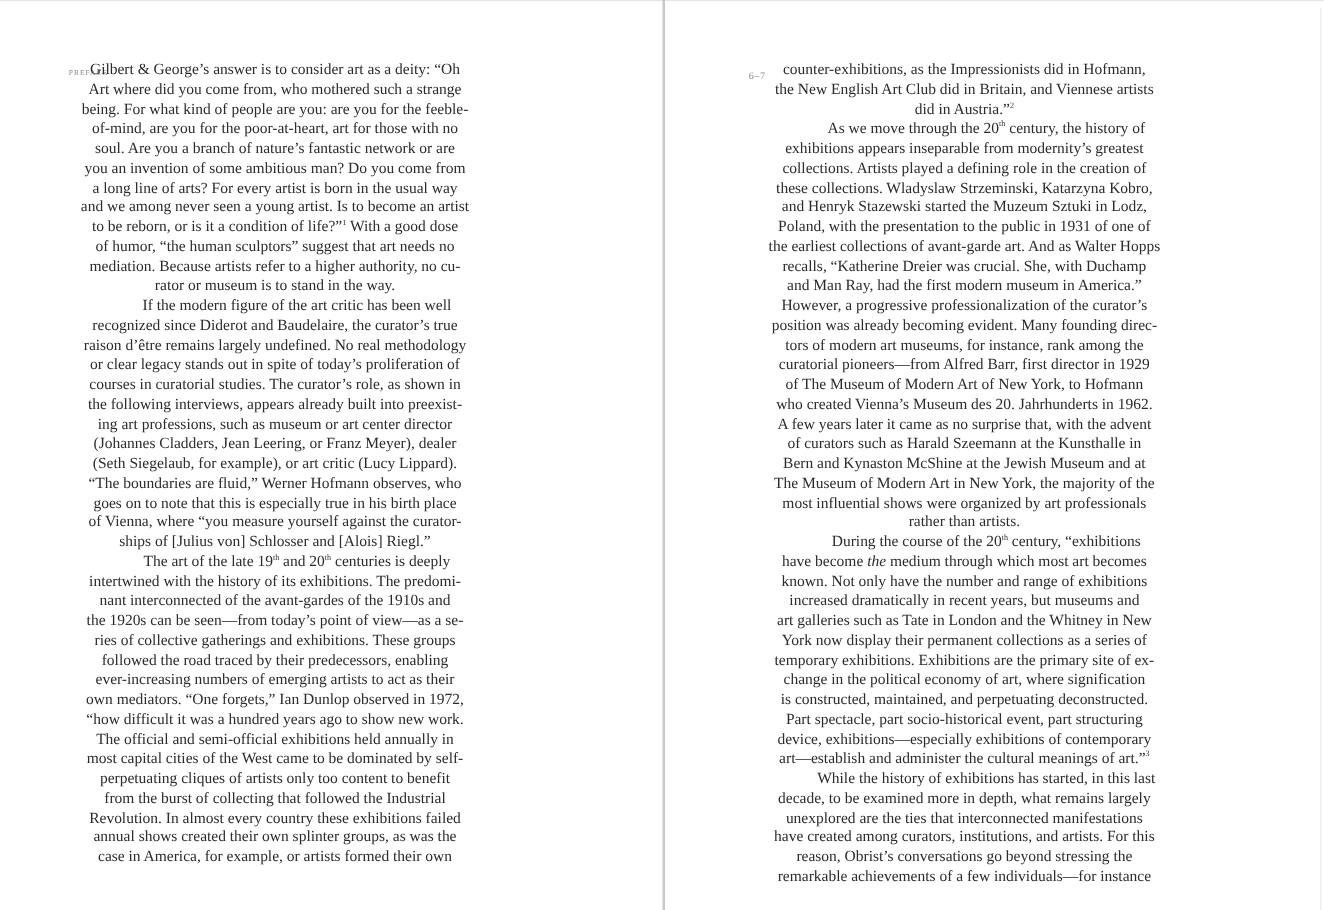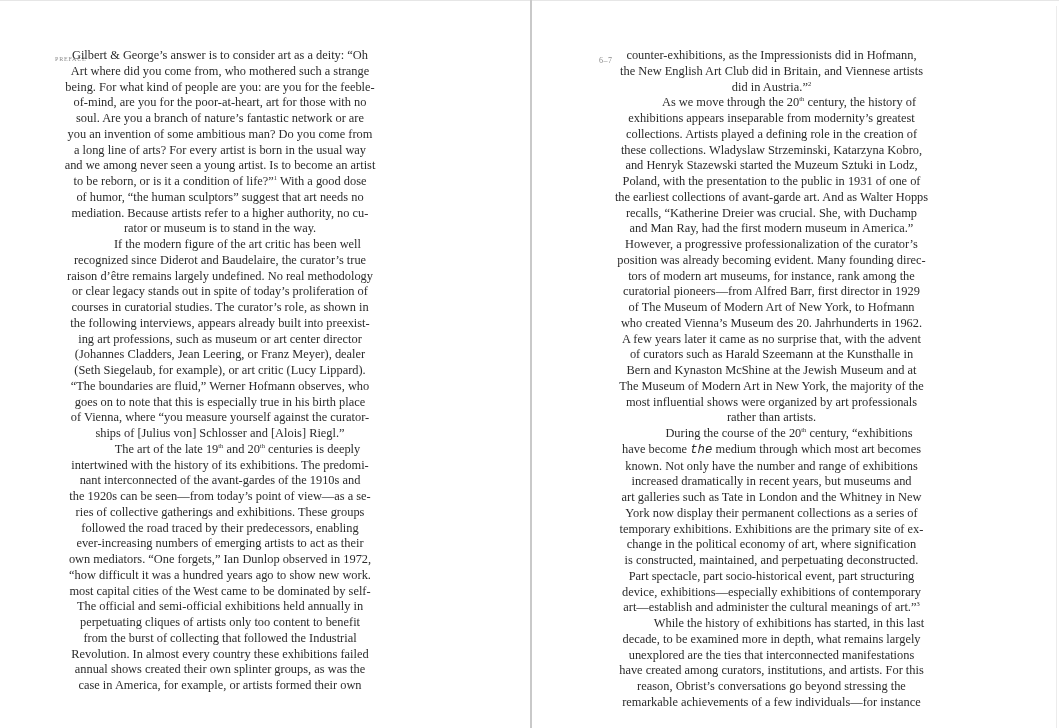--- a/index.html
+++ b/index.html
@@ -22,21 +22,21 @@
   .body-text {
     position: absolute; top: 48px;
     font-family: "Liberation Serif", serif; font-size: 12.4px; line-height: 15.75px;
     color: #2b2b2b; margin: 0; text-align: center;
   }
   .page.left .body-text { left: 55px; width: 330px; }
   .page.right .body-text { left: 67px; width: 345px; }
   .line { display: block; white-space: nowrap; }
   .indent { padding-left: 35px; }
   sup { font-size: 6.5px; line-height: 0; vertical-align: 5px; }
-  em { font-style: italic; font-family: Liberation Mono, monospace; }
+  em { font-style: italic; }
 </style>
 </head>
 <body>
 
 <div class="spread">
   <div class="top-edge"></div>
 
   <div class="page left">
     <div class="running-head">Preface</div>
     <div class="body-text">
@@ -67,22 +67,22 @@
         <span class="line"><span>ships of [Julius von] Schlosser and [Alois] Riegl.”</span></span>
         <span class="line indent"><span>The art of the late 19</span><sup>th</sup><span> and 20</span><sup>th</sup><span> centuries is deeply</span></span>
         <span class="line"><span>intertwined with the history of its exhibitions. The predomi-</span></span>
         <span class="line"><span>nant interconnected of the avant-gardes of the 1910s and</span></span>
         <span class="line"><span>the 1920s can be seen—from today’s point of view—as a se-</span></span>
         <span class="line"><span>ries of collective gatherings and exhibitions. These groups</span></span>
         <span class="line"><span>followed the road traced by their predecessors, enabling</span></span>
         <span class="line"><span>ever-increasing numbers of emerging artists to act as their</span></span>
         <span class="line"><span>own mediators. “One forgets,” Ian Dunlop observed in 1972,</span></span>
         <span class="line"><span>“how difficult it was a hundred years ago to show new work.</span></span>
+        <span class="line"><span>The official and semi-official exhibitions held annually in</span></span>
         <span class="line"><span>most capital cities of the West came to be dominated by self-</span></span>
-        <span class="line"><span>The official and semi-official exhibitions held annually in</span></span>
         <span class="line"><span>perpetuating cliques of artists only too content to benefit</span></span>
         <span class="line"><span>from the burst of collecting that followed the Industrial</span></span>
         <span class="line"><span>Revolution. In almost every country these exhibitions failed</span></span>
         <span class="line"><span>annual shows created their own splinter groups, as was the</span></span>
         <span class="line"><span>case in America, for example, or artists formed their own</span></span>
       </div>
   </div>
 
   <div class="divider"></div>
 

